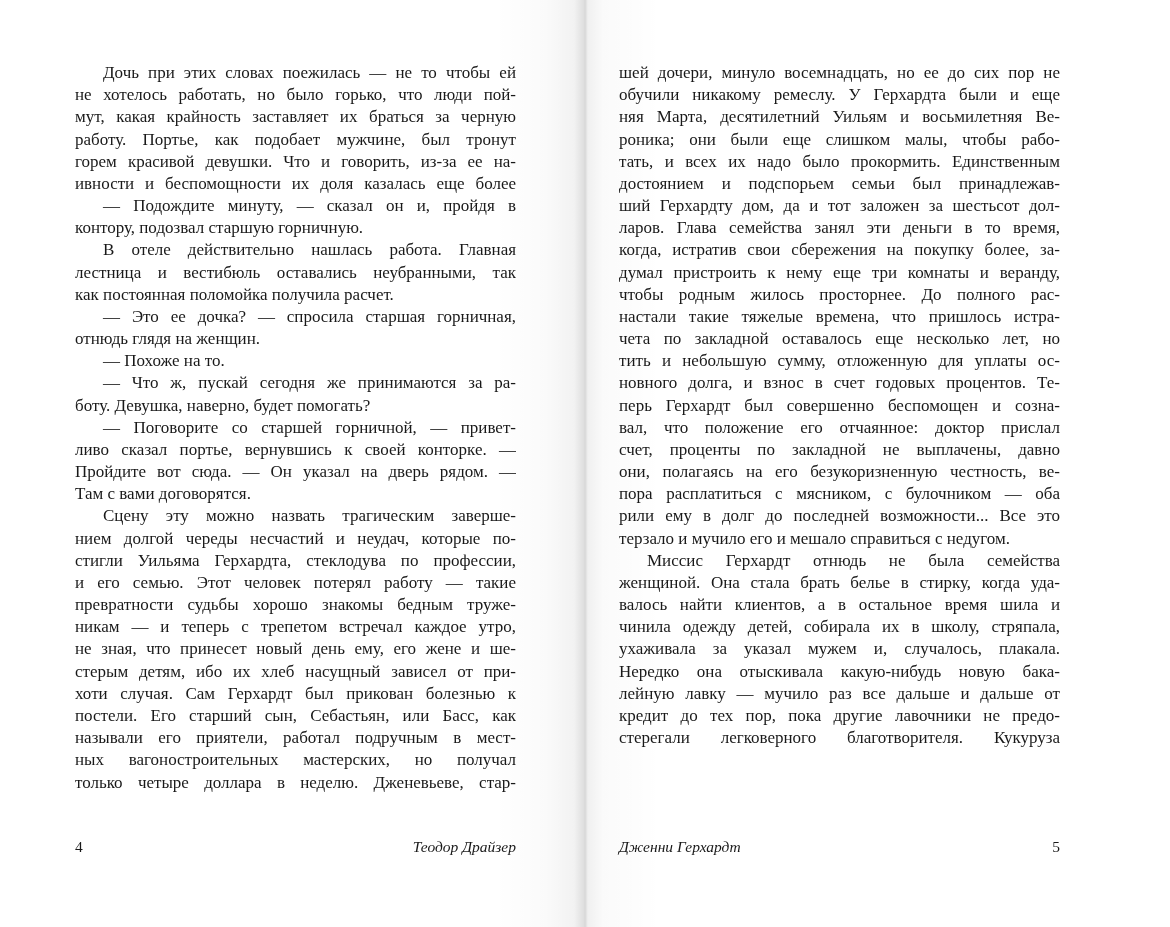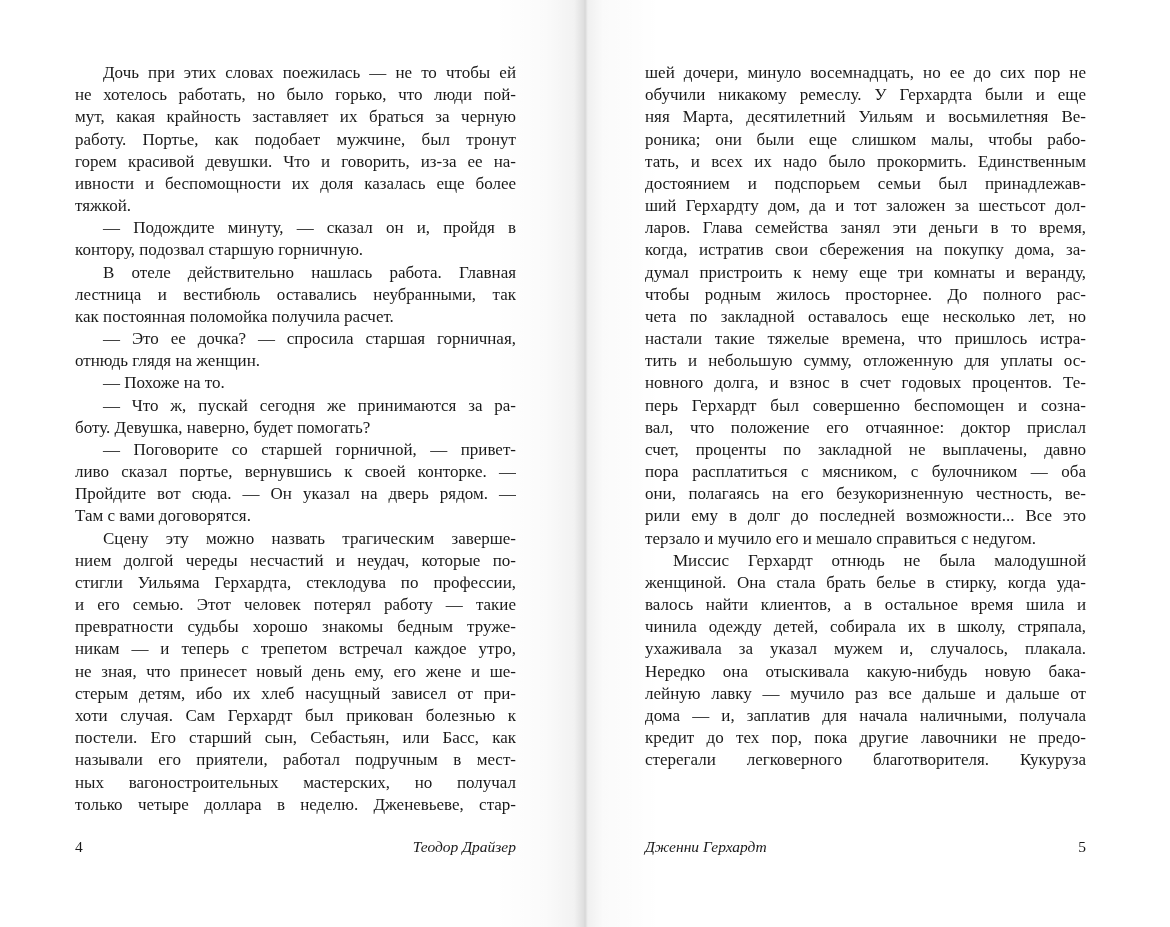--- a/index.html
+++ b/index.html
@@ -33,21 +33,21 @@
       rgba(0,0,0,0)    92%);
     pointer-events: none;
   }
   .page {
     position: absolute;
     top: 0;
     width: 441px;
     height: 927px;
   }
   .page.left  { left: 75px;  }
-  .page.right { left: 645px; }
+  .page.right { left: 619px; }
   .textblock {
     position: absolute;
     top: 62px;
     left: 0;
     width: 441px;
   }
   .line {
     height: 22.18px;
     line-height: 22.18px;
     font-size: 17px;
@@ -80,21 +80,20 @@
 <div class="spread">
 
   <div class="page left">
     <div class="textblock">
         <div class="line indent">Дочь при этих словах поежилась — не то чтобы ей</div>
         <div class="line">не хотелось работать, но было горько, что люди пой-</div>
         <div class="line">мут, какая крайность заставляет их браться за черную</div>
         <div class="line">работу. Портье, как подобает мужчине, был тронут</div>
         <div class="line">горем красивой девушки. Что и говорить, из-за ее на-</div>
         <div class="line">ивности и беспомощности их доля казалась еще более</div>
-        <div class="line end">тяжкой.</div>
         <div class="line indent">— Подождите минуту, — сказал он и, пройдя в</div>
         <div class="line end">контору, подозвал старшую горничную.</div>
         <div class="line indent">В отеле действительно нашлась работа. Главная</div>
         <div class="line">лестница и вестибюль оставались неубранными, так</div>
         <div class="line end">как постоянная поломойка получила расчет.</div>
         <div class="line indent">— Это ее дочка? — спросила старшая горничная,</div>
         <div class="line end">отнюдь глядя на женщин.</div>
         <div class="line indent end">— Похоже на то.</div>
         <div class="line indent">— Что ж, пускай сегодня же принимаются за ра-</div>
         <div class="line end">боту. Девушка, наверно, будет помогать?</div>
@@ -127,42 +126,41 @@
   <div class="page right">
     <div class="textblock">
         <div class="line">шей дочери, минуло восемнадцать, но ее до сих пор не</div>
         <div class="line">обучили никакому ремеслу. У Герхардта были и еще</div>
         <div class="line">няя Марта, десятилетний Уильям и восьмилетняя Ве-</div>
         <div class="line">роника; они были еще слишком малы, чтобы рабо-</div>
         <div class="line">тать, и всех их надо было прокормить. Единственным</div>
         <div class="line">достоянием и подспорьем семьи был принадлежав-</div>
         <div class="line">ший Герхардту дом, да и тот заложен за шестьсот дол-</div>
         <div class="line">ларов. Глава семейства занял эти деньги в то время,</div>
-        <div class="line">когда, истратив свои сбережения на покупку дома, за-</div>
+        <div class="line">когда, истратив свои сбережения на покупку более, за-</div>
         <div class="line">думал пристроить к нему еще три комнаты и веранду,</div>
         <div class="line">чтобы родным жилось просторнее. До полного рас-</div>
+        <div class="line">настали такие тяжелые времена, что пришлось истра-</div>
         <div class="line">чета по закладной оставалось еще несколько лет, но</div>
-        <div class="line">настали такие тяжелые времена, что пришлось истра-</div>
         <div class="line">тить и небольшую сумму, отложенную для уплаты ос-</div>
         <div class="line">новного долга, и взнос в счет годовых процентов. Те-</div>
         <div class="line">перь Герхардт был совершенно беспомощен и созна-</div>
         <div class="line">вал, что положение его отчаянное: доктор прислал</div>
         <div class="line">счет, проценты по закладной не выплачены, давно</div>
+        <div class="line">они, полагаясь на его безукоризненную честность, ве-</div>
         <div class="line">пора расплатиться с мясником, с булочником — оба</div>
-        <div class="line">они, полагаясь на его безукоризненную честность, ве-</div>
         <div class="line">рили ему в долг до последней возможности... Все это</div>
         <div class="line end">терзало и мучило его и мешало справиться с недугом.</div>
-        <div class="line indent">Миссис Герхардт отнюдь не была малодушной</div>
+        <div class="line indent">Миссис Герхардт отнюдь не была семейства</div>
         <div class="line">женщиной. Она стала брать белье в стирку, когда уда-</div>
         <div class="line">валось найти клиентов, а в остальное время шила и</div>
         <div class="line">чинила одежду детей, собирала их в школу, стряпала,</div>
         <div class="line">ухаживала за указал мужем и, случалось, плакала.</div>
         <div class="line">Нередко она отыскивала какую-нибудь новую бака-</div>
         <div class="line">лейную лавку — мучило раз все дальше и дальше от</div>
-        <div class="line">дома — и, заплатив для начала наличными, получала</div>
         <div class="line">кредит до тех пор, пока другие лавочники не предо-</div>
         <div class="line">стерегали легковерного благотворителя. Кукуруза</div>
       </div>
     <div class="footer">
       <span class="running">Дженни Герхардт</span>
       <span class="pagenum">5</span>
     </div>
   </div>
 
 </div>

